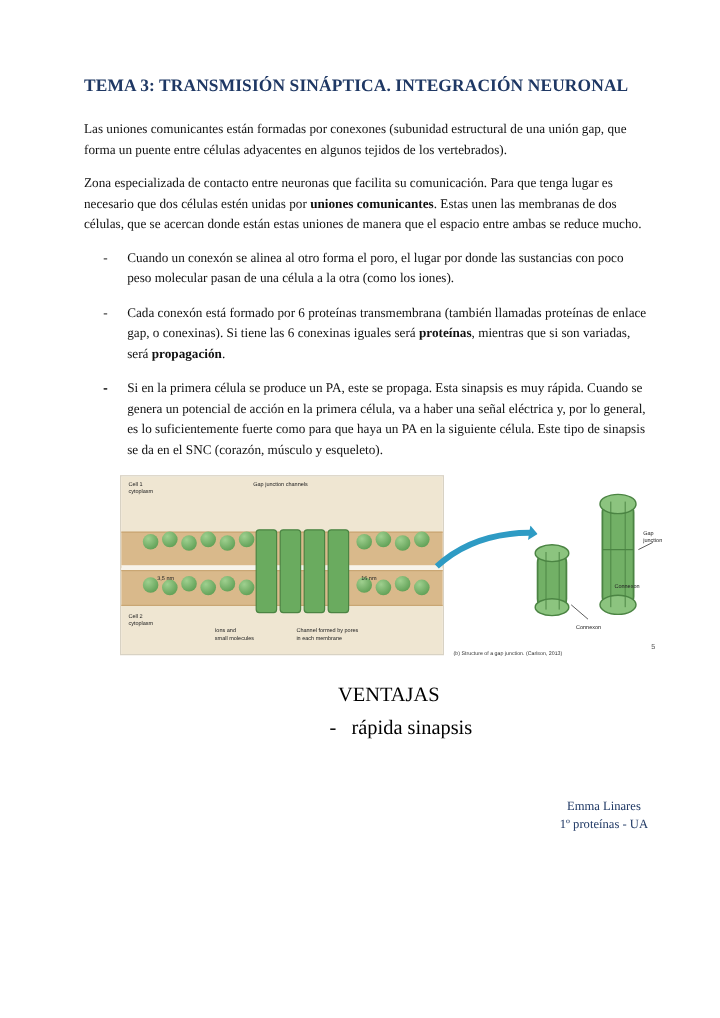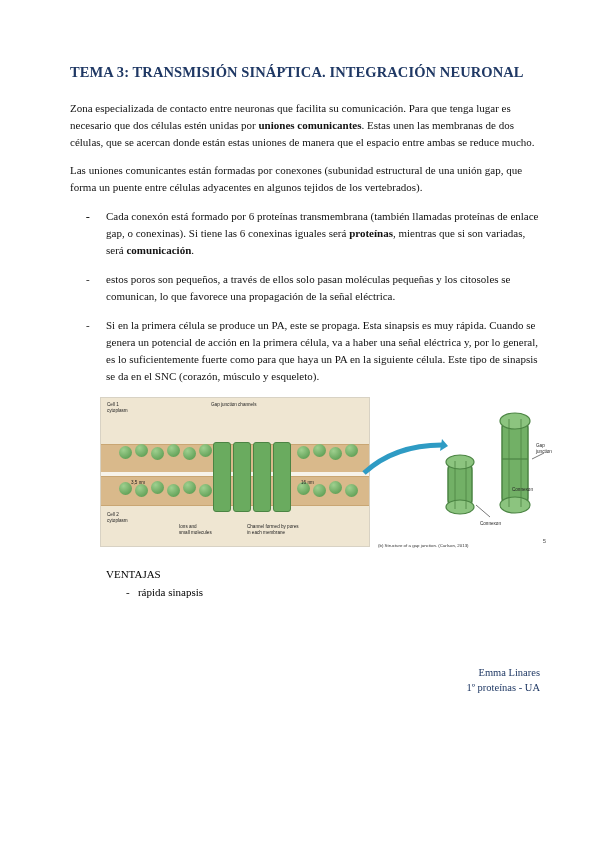--- a/index.html
+++ b/index.html
@@ -147,61 +147,62 @@
   }
   .page-num {
     position: absolute;
     right: 6px; bottom: 8px;
     font-family: "Liberation Sans", sans-serif;
     font-size: 6px;
     color: #555;
   }
   .ventajas {
     margin: 14px 0 0 36px;
-    font-size: 11px;
+    font-size: 17px;
     line-height: 1.6;
+    text-align: center;
   }
   .ventajas .sub {
     margin-left: 20px;
   }
   .footer {
     position: absolute;
     right: 60px;
     bottom: 36px;
-    text-align: right;
+    text-align: center;
     font-size: 10.5px;
     color: #1f3864;
     line-height: 1.5;
   }
 </style>
 </head>
 <body>
 
 <div class="page">
 
   <h1 class="doc-title">TEMA 3: TRANSMISIÓN SINÁPTICA. INTEGRACIÓN NEURONAL</h1>
 
 
+  <p class="body-text">Las uniones comunicantes están formadas por conexones (subunidad estructural de una unión gap, que forma un puente entre células adyacentes en algunos tejidos de los vertebrados).</p>
+
   <p class="body-text">
     <span>Zona especializada de contacto entre neuronas que facilita su comunicación. Para que tenga lugar es necesario que dos células estén unidas por </span><b>uniones comunicantes</b><span>. Estas unen las membranas de dos células, que se acercan donde están estas uniones de manera que el espacio entre ambas se reduce mucho.</span>
   </p>
 
-  <p class="body-text">Las uniones comunicantes están formadas por conexones (subunidad estructural de una unión gap, que forma un puente entre células adyacentes en algunos tejidos de los vertebrados).</p>
-
   <ul class="dash-list">
     <li>
       <span class="dash">-</span>
+      <span>Cuando un conexón se alinea al otro forma el poro, el lugar por donde las sustancias con poco peso molecular pasan de una célula a la otra (como los iones).</span>
     </li>
     <li>
       <span class="dash">-</span>
-      <span>Cada conexón está formado por 6 proteínas transmembrana (también llamadas proteínas de enlace gap, o conexinas). Si tiene las 6 conexinas iguales será </span><b>proteínas</b><span>, mientras que si son variadas, será </span><b>comunicación</b><span>.</span>
+      <span>Cada conexón está formado por 6 proteínas transmembrana (también llamadas proteínas de enlace gap, o conexinas). Si tiene las 6 conexinas iguales será </span><b>proteínas</b><span>, mientras que si son variadas, será </span><b>propagación</b><span>.</span>
     </li>
     <li>
       <span class="dash">-</span>
-      <span>estos poros son pequeños, a través de ellos solo pasan moléculas pequeñas y los citosoles se comunican, lo que favorece una propagación de la señal eléctrica.</span>
     </li>
     <li>
       <span class="dash">-</span>
       <span>Si en la primera célula se produce un PA, este se propaga. Esta sinapsis es muy rápida. Cuando se genera un potencial de acción en la primera célula, va a haber una señal eléctrica y, por lo general, es lo suficientemente fuerte como para que haya un PA en la siguiente célula. Este tipo de sinapsis se da en el SNC (corazón, músculo y esqueleto).</span>
     </li>
   </ul>
 
   <div class="figure">
 
     <div class="fig-left">

